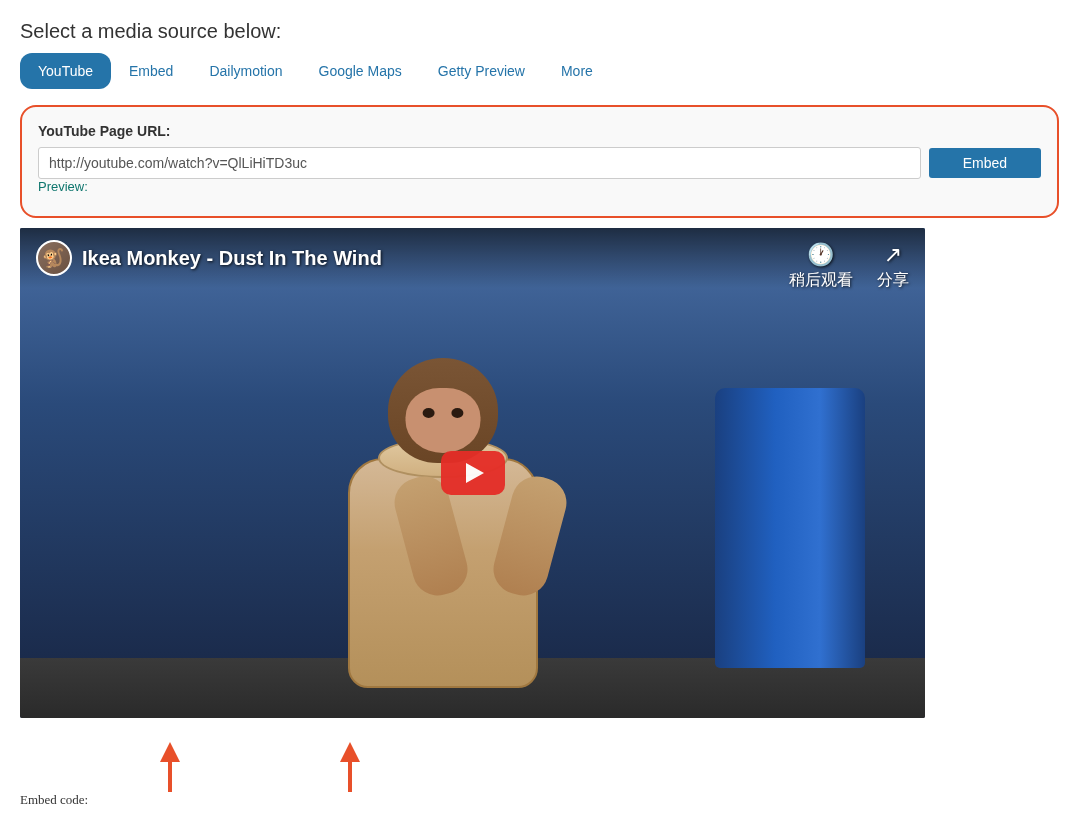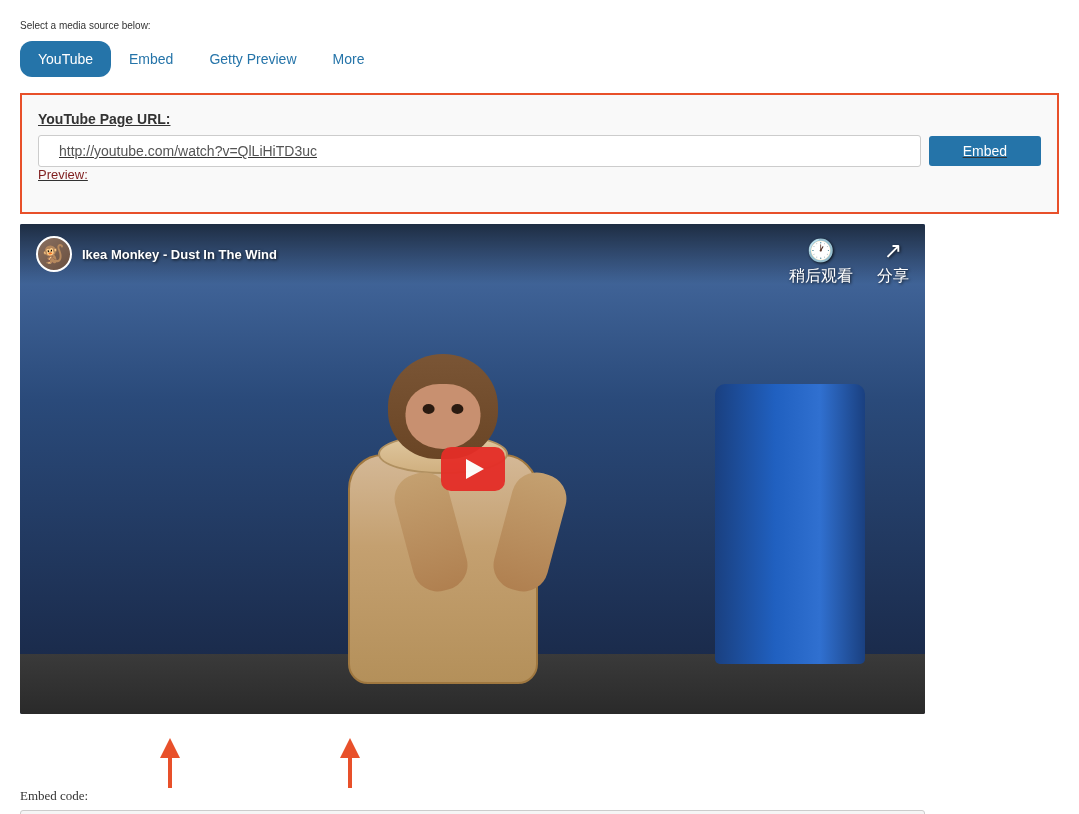--- a/index.html
+++ b/index.html
@@ -5,21 +5,21 @@
     * { box-sizing: border-box; margin: 0; padding: 0; }
     body {
       font-family: Arial, sans-serif;
       font-size: 14px;
       background: #fff;
       color: #333;
       padding: 20px;
     }
 
     .select-label {
-      font-size: 10px;
+      font-size: 20px;
       color: #333;
       margin-bottom: 10px;
     }
 
     .tabs {
       display: flex;
       gap: 0;
       margin-bottom: 16px;
       border-bottom: none;
     }
@@ -35,43 +35,42 @@
     }
 
     .tab.active {
       background: #2574a9;
       color: #fff;
       border-radius: 12px;
     }
 
     .url-panel {
       border: 2.5px solid #e8502a;
-      border-radius: 0;
+      border-radius: 16px;
       background: #f9f9f9;
       padding: 16px;
       margin-bottom: 10px;
-      text-decoration: underline;
     }
 
     .url-label {
       font-weight: bold;
       font-size: 14px;
       margin-bottom: 8px;
       color: #333;
     }
 
     .url-row {
       display: flex;
       gap: 8px;
       align-items: center;
     }
 
     .url-input {
       flex: 1;
-      padding: 7px 20px;
+      padding: 7px 10px;
       font-size: 14px;
       border: 1px solid #ccc;
       border-radius: 3px;
       color: #555;
       background: #fff;
       outline: none;
     }
 
     .embed-btn {
       padding: 7px 34px;
@@ -79,22 +78,22 @@
       color: #fff;
       border: none;
       border-radius: 3px;
       font-size: 14px;
       cursor: pointer;
       white-space: nowrap;
     }
 
     .preview-label {
       font-size: 13px;
-      color: #7f1d1d;
-      margin-bottom: 14px;
+      color: #0f766e;
+      margin-bottom: 6px;
     }
 
     .video-preview {
       width: 100%;
       max-width: 905px;
       height: 490px;
       background: linear-gradient(135deg, #1a1a2e 0%, #2a3a5e 30%, #3d5a8a 60%, #4a6fa5 80%, #1a1a2e 100%);
       position: relative;
       border-radius: 2px;
       overflow: hidden;
@@ -181,21 +180,21 @@
       flex-shrink: 0;
       overflow: hidden;
       display: flex;
       align-items: center;
       justify-content: center;
       font-size: 18px;
     }
 
     .video-title-text {
       color: #fff;
-      font-size: 13px;
+      font-size: 20px;
       font-weight: bold;
       text-shadow: 1px 1px 3px rgba(0,0,0,0.8);
       text-align: right;
     }
 
     
     .video-top-right {
       position: absolute;
       top: 14px;
       right: 16px;
@@ -260,20 +259,22 @@
     }
   </style>
 </head>
 <body>
 
 <p class="select-label">Select a media source below:</p>
 
 <div class="tabs">
   <button class="tab active">YouTube</button>
   <button class="tab">Embed</button>
+  <button class="tab">Dailymotion</button>
+  <button class="tab">Google Maps</button>
   <button class="tab">Getty Preview</button>
   <button class="tab">More</button>
 </div>
 
 <div class="url-panel">
   <div class="url-label">YouTube Page URL:</div>
   <div class="url-row">
     <input class="url-input" type="text" value="http://youtube.com/watch?v=QlLiHiTD3uc" style="">
     <button class="embed-btn">Embed</button>
   </div>

